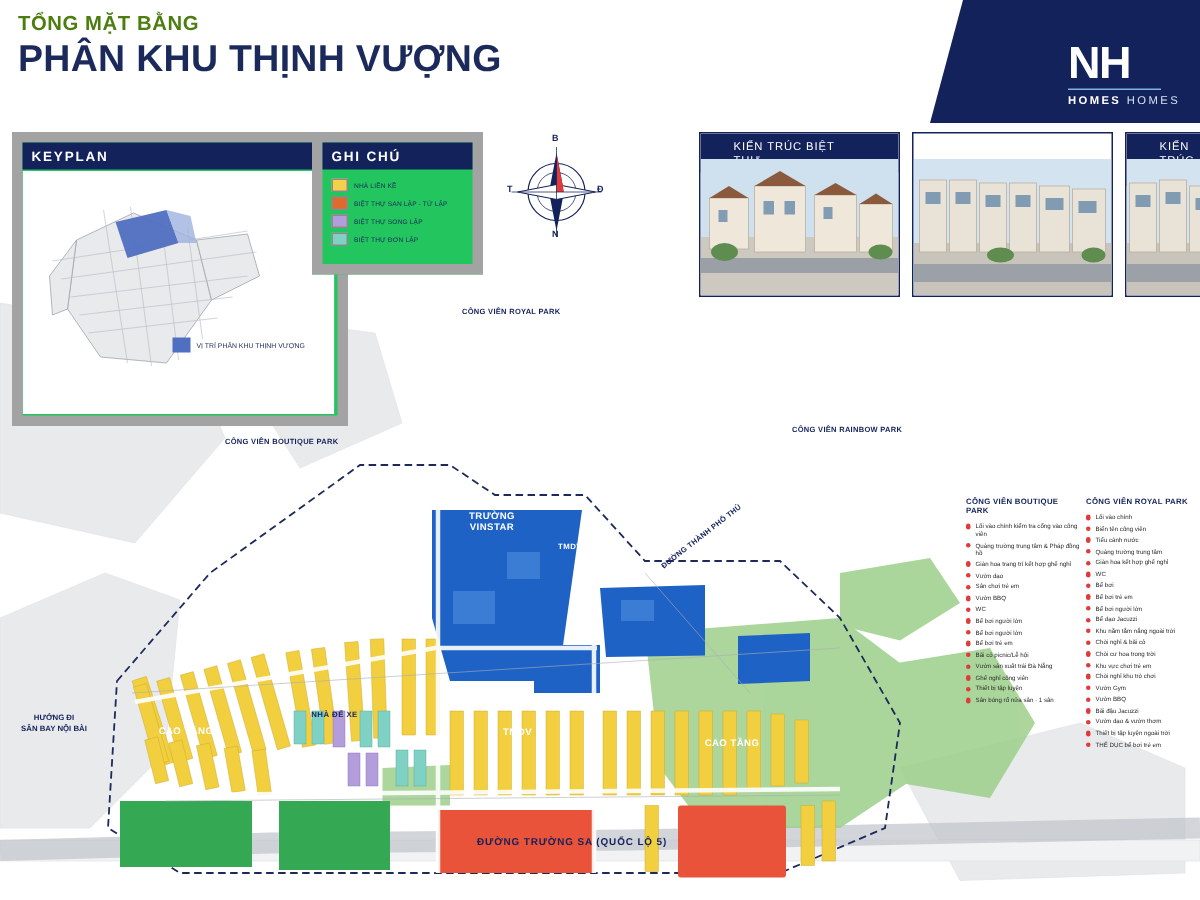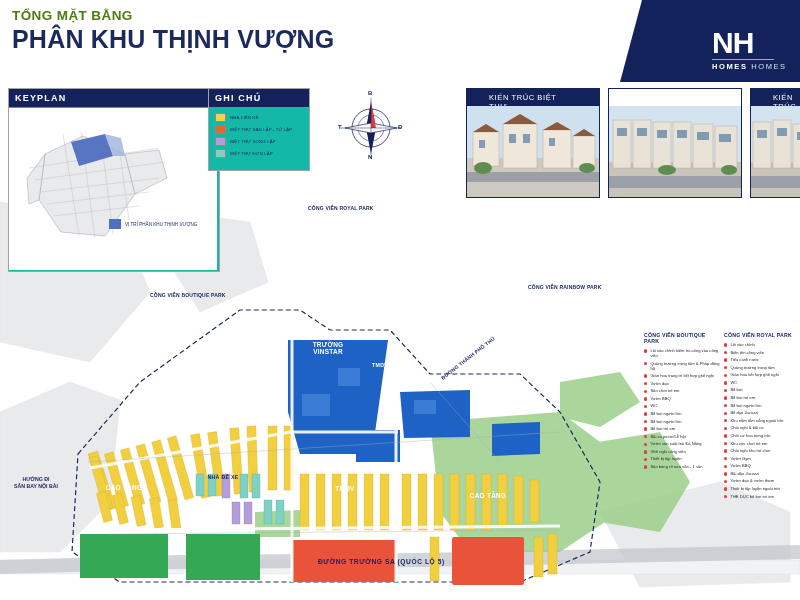--- a/index.html
+++ b/index.html
@@ -31,21 +31,21 @@
     color:#ffffff;
   }
   .logo .lg-bar{position:absolute;left:10px;top:33px;width:62px;height:1px;background:#7fb6d8;}
   .logo .lg-sub{position:absolute;left:10px;top:36px;font-size:7.5px;letter-spacing:1.6px;color:#cfe3ef;}
   .logo .lg-sub b{color:#ffffff;font-weight:700;}
 
   
   .canvas{position:absolute;left:0;top:82px;width:800px;height:518px;background:#ffffff;}
 
   
-  .panel{position:absolute;border:1px solid #a3a3a3;background:#14b8a6;}
+  .panel{position:absolute;border:7px solid #a3a3a3;background:#22c55e;}
   .panel .ph{
     background:#14225c;color:#fff;font-size:9px;font-weight:700;letter-spacing:1.2px;
     padding:4px 6px;
   }
   .keyplan{left:8px;top:88px;width:210px;height:182px;}
   .keyplan .kp-art{position:absolute;left:0;top:19px;width:208px;height:162px;overflow:hidden;}
   .keyplan .kp-legend{position:absolute;left:100px;top:130px;display:flex;align-items:center;gap:4px;}
   .keyplan .kp-swatch{width:12px;height:10px;background:#4f6fc0;display:inline-block;}
   .keyplan .kp-legend span{font-size:4.6px;color:#1b2a5b;}
 

